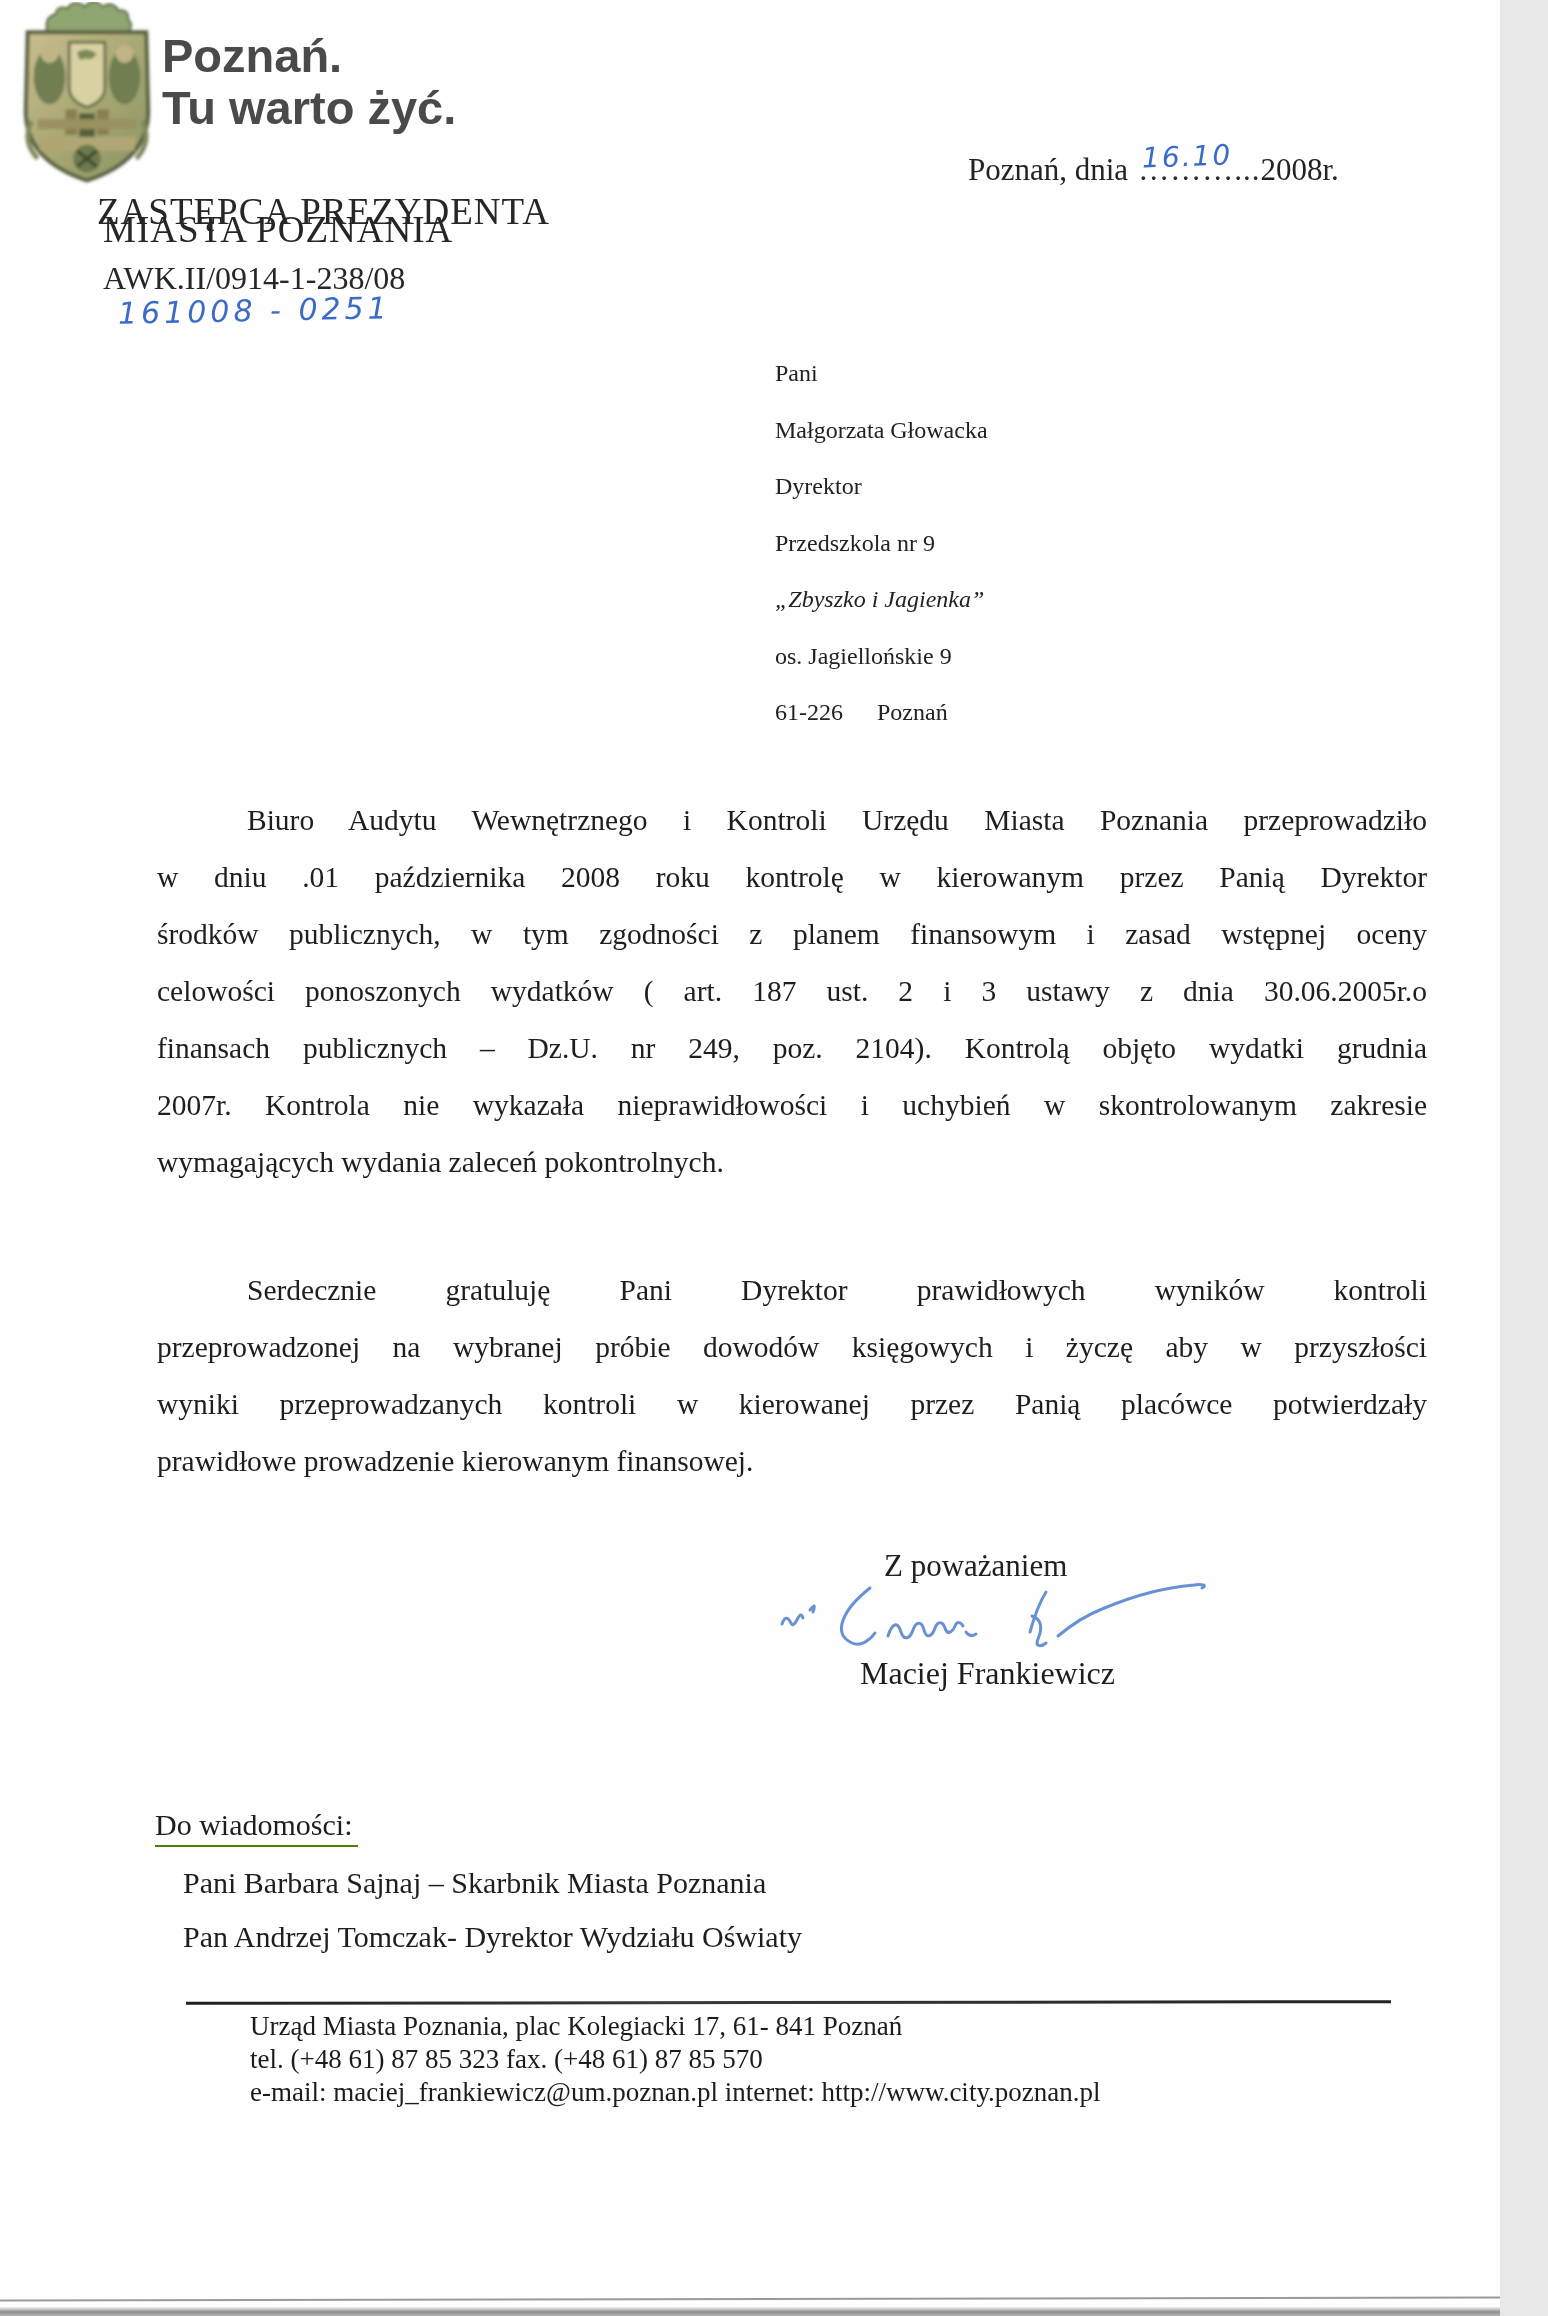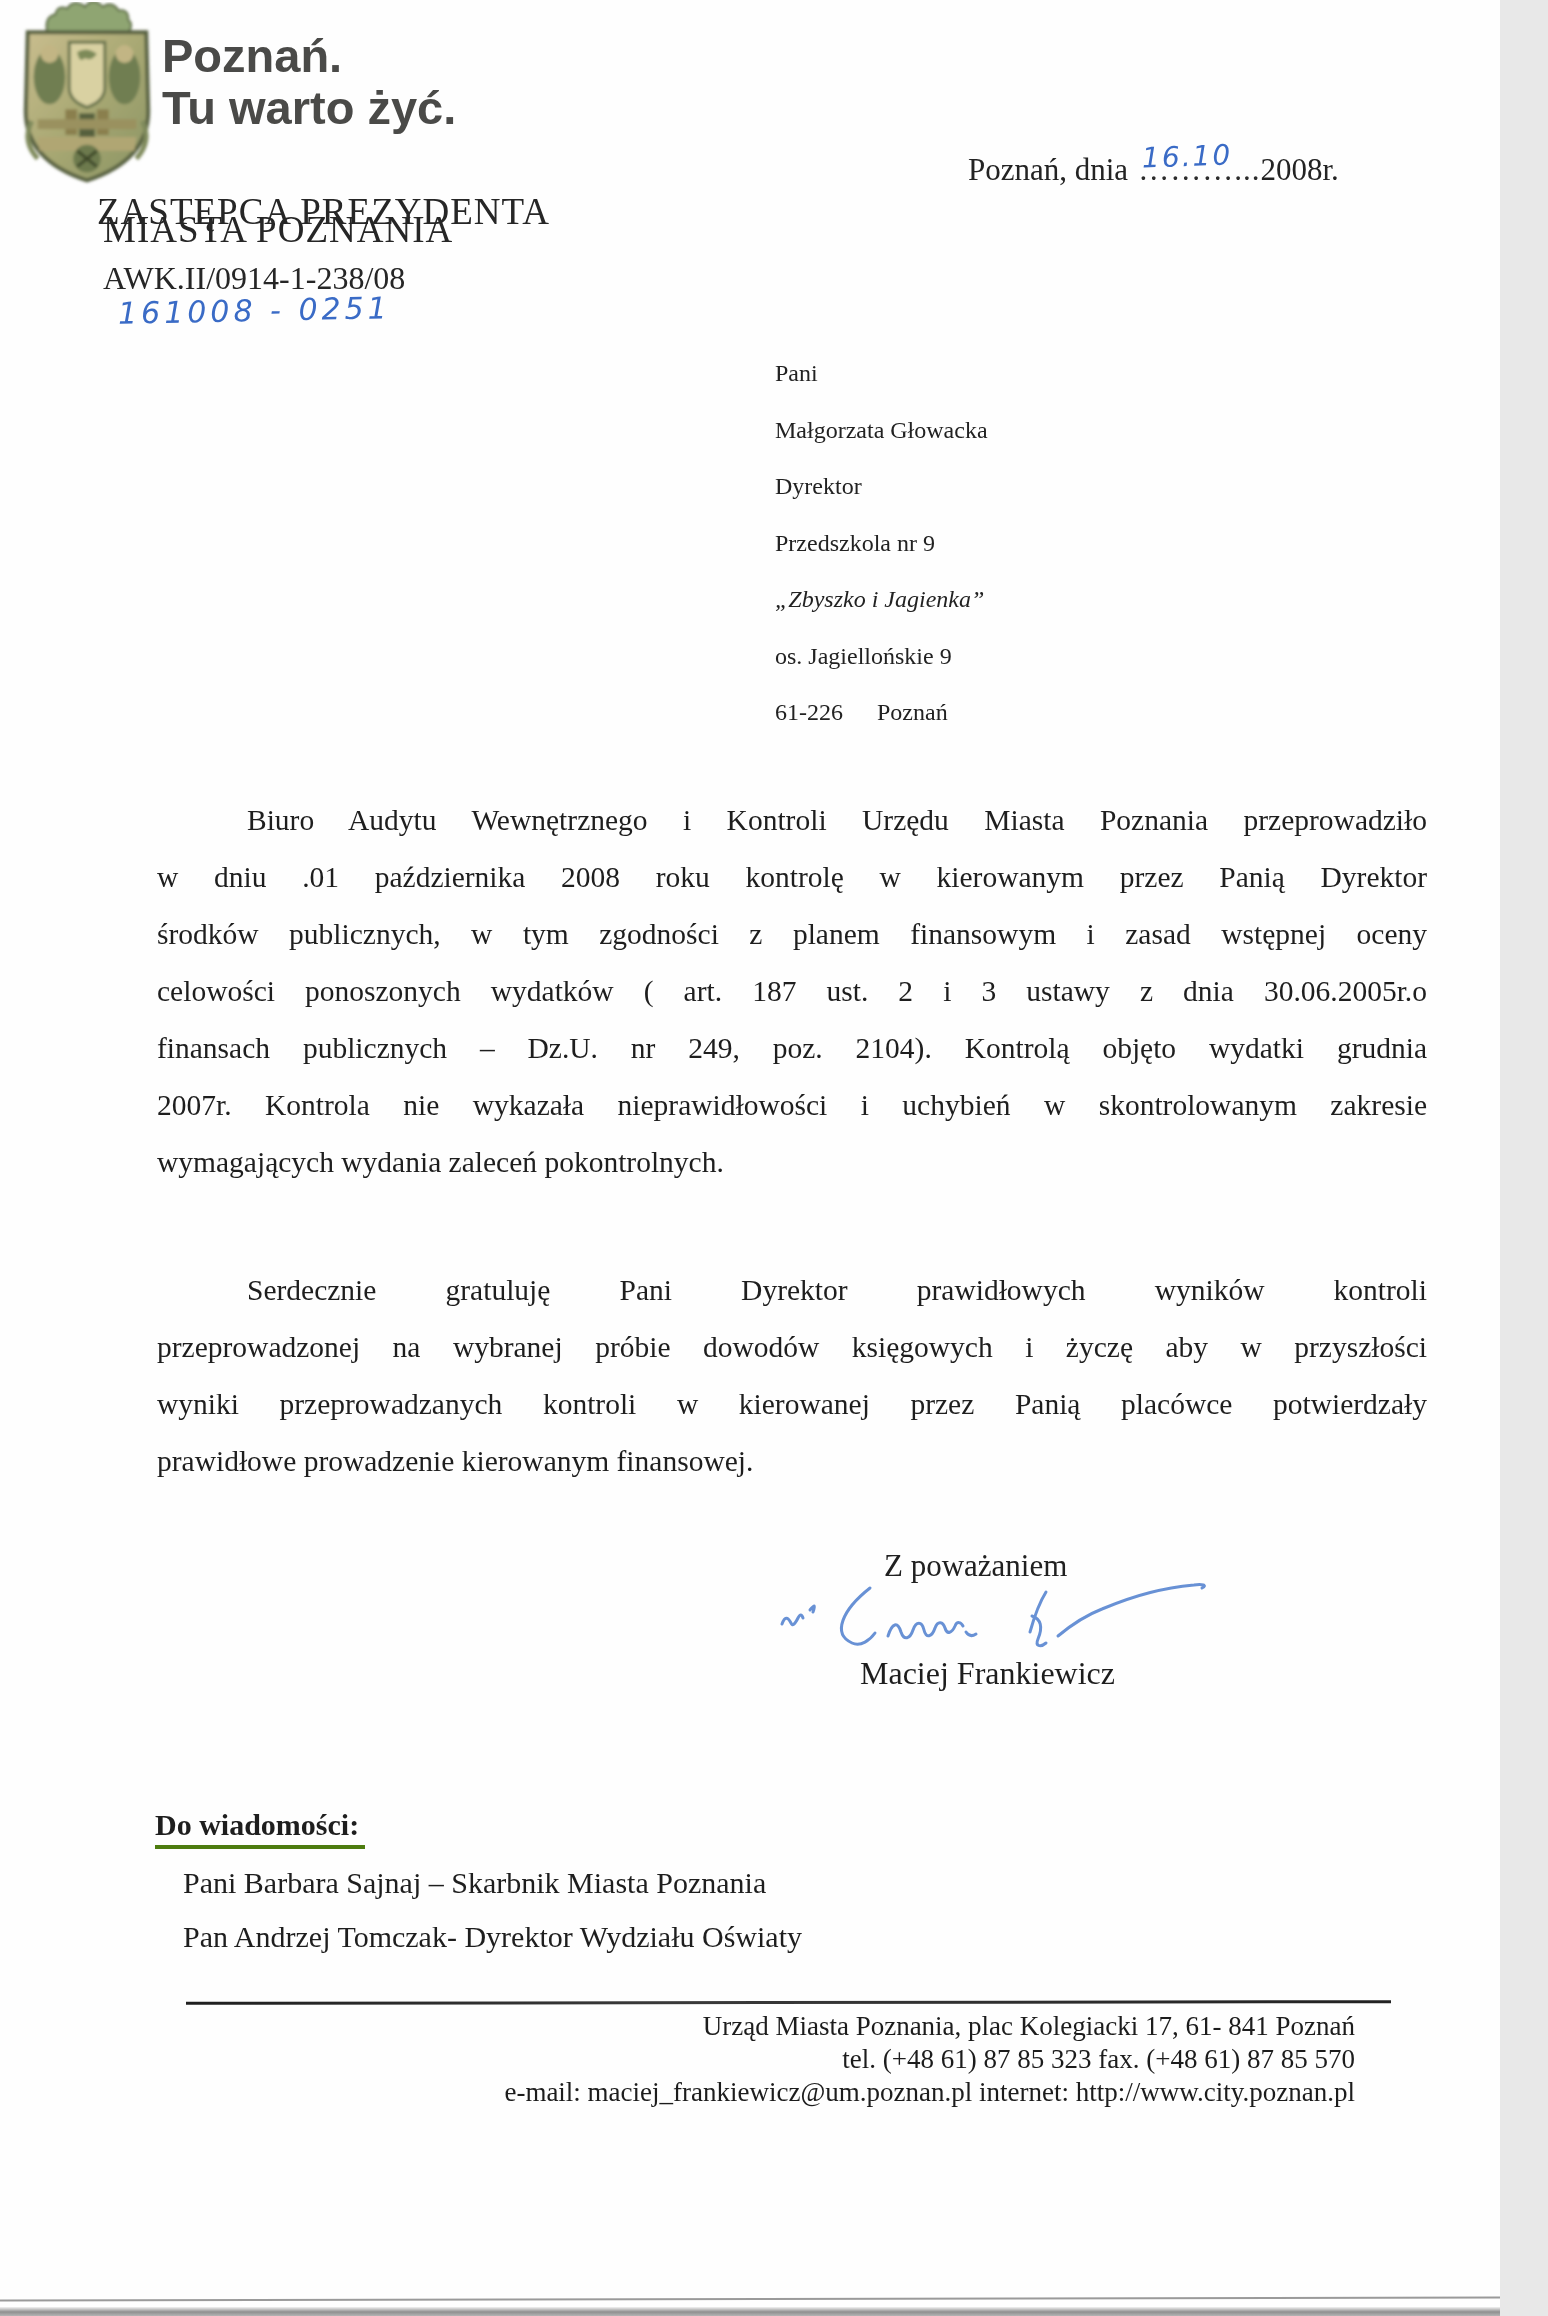--- a/index.html
+++ b/index.html
@@ -56,32 +56,32 @@
   }
   .bline.first{padding-left:90px;}
   .bline.last{text-align-last:left;}
   
   .salutation{position:absolute;left:884px;top:1548px;font-size:31px;color:#202020;}
   .signature{position:absolute;left:768px;top:1572px;width:440px;height:100px;}
   .signer{position:absolute;left:860px;top:1655px;font-size:32px;color:#1d1d1d;}
   
   .cc-heading{
     position:absolute;left:155px;top:1808px;font-size:30px;color:#1e1e1e;
-    border-bottom:4px solid #4d7c0f;padding-bottom:3px;padding-right:6px;font-weight:bold;
+    border-bottom:2px solid #4d7c0f;padding-bottom:3px;padding-right:6px;
   }
   .cc-entry{position:absolute;left:155px;font-size:30px;color:#1e1e1e;margin-left:28px;}
   .cc-entry.e0{top:1866px;}
   .cc-entry.e1{top:1920px;}
   
   .footer-rule{
     position:absolute;left:186px;top:2001px;width:1205px;height:3px;
     background:linear-gradient(to right,#1f1f1f 0%,#3a3a3a 40%,#222 100%);
     transform:rotate(-0.08deg);
   }
-  .footer{position:absolute;left:250px;top:2010px;width:1105px;text-align:right;
+  .footer{position:absolute;left:250px;top:2010px;width:1105px;text-align:left;
     font-size:27px;line-height:33px;color:#1c1c1c;}
   
   .scanline{
     position:absolute;left:0;top:2298px;width:1548px;height:2px;
     background:#9a9a9a;transform:rotate(-0.12deg);
   }
   .scanedge{
     position:absolute;left:0;top:2307px;width:1548px;height:9px;
     background:linear-gradient(to bottom,#f2f2f2,#8f8f8f 55%,#b5b5b5);
   }

